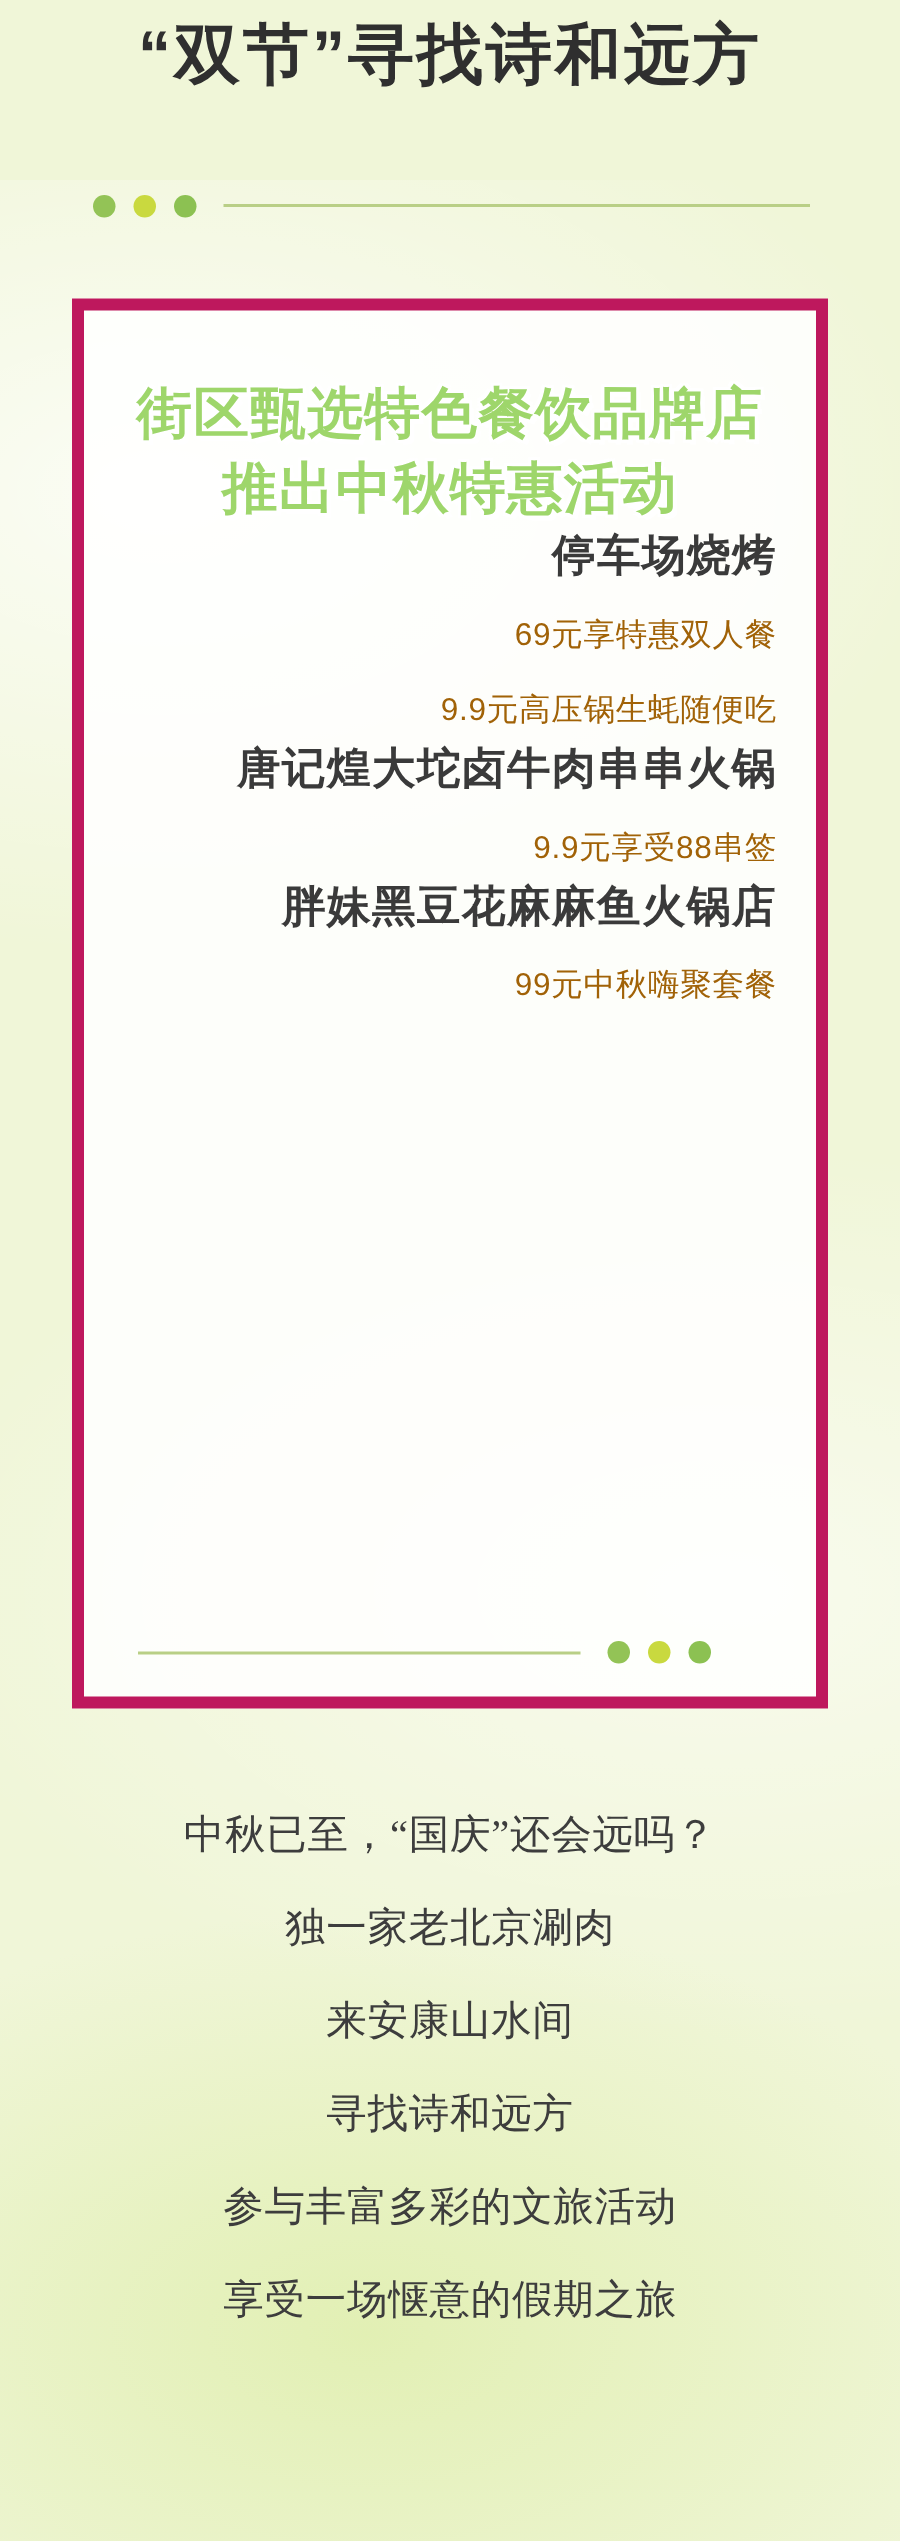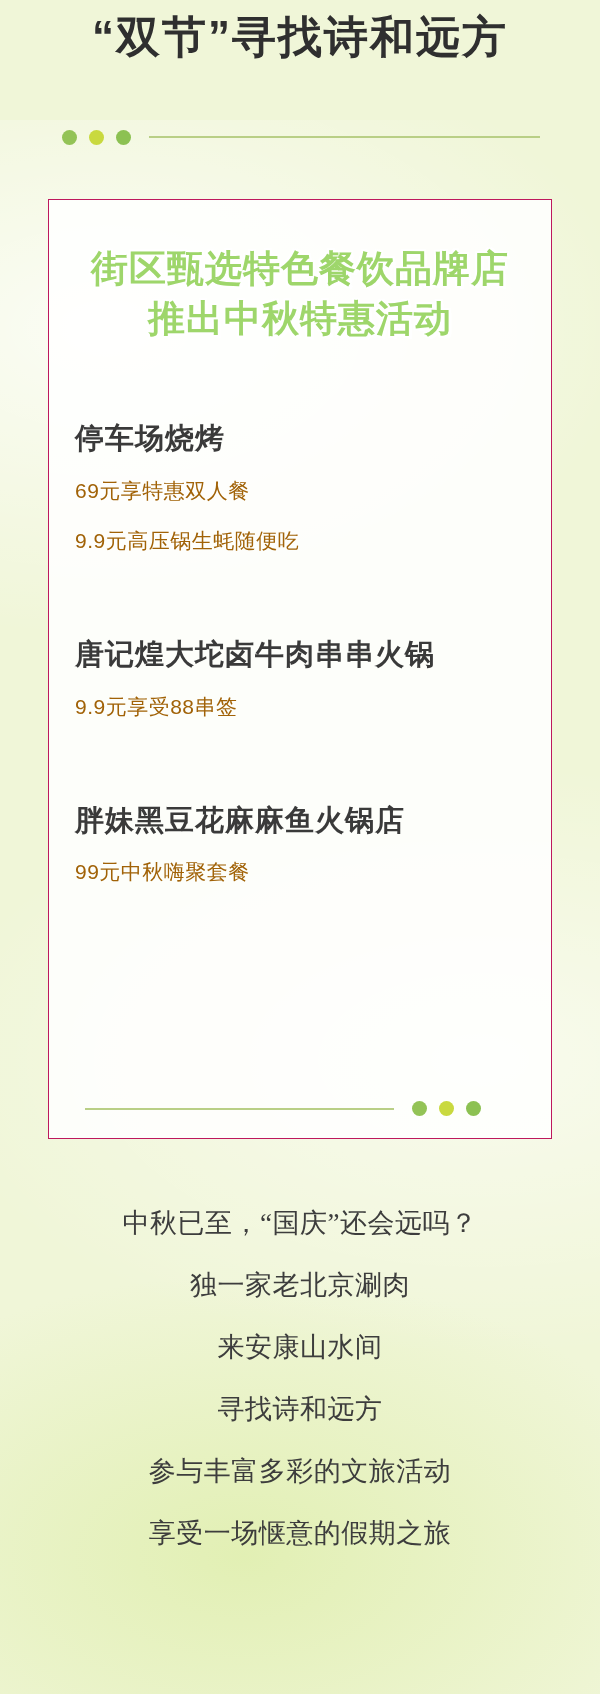--- a/index.html
+++ b/index.html
@@ -91,42 +91,41 @@
     height: 2px;
     background: #b9cf86;
     margin-left: 18px;
     margin-right: 60px;
   }
 
   
   .card {
     position: relative;
     margin: 52px 48px 0 48px;
-    border: 1px solid #be185d;
+    border: 8px solid #be185d;
     background: rgba(255,255,255,0.86);
     box-sizing: border-box;
     padding: 26px 26px 34px 26px;
     min-height: 940px;
   }
   .card-title {
     text-align: center;
     font-size: 37px;
     font-weight: bold;
     line-height: 1.35;
     color: #9ed66b;
     letter-spacing: 1px;
     margin-top: 18px;
     text-shadow:
       2px 0 0 #ffffff, -2px 0 0 #ffffff, 0 2px 0 #ffffff, 0 -2px 0 #ffffff,
       2px 2px 0 #ffffff, -2px -2px 0 #ffffff, 2px -2px 0 #ffffff, -2px 2px 0 #ffffff,
       3px 3px 0 rgba(255,255,255,0.9);
   }
   .section {
-    margin-top: 74px;
-    text-align: left;
+    text-align: right;
   }
   .section:first-of-type {
     margin-top: 96px;
   }
   .shop-name {
     font-size: 29px;
     font-weight: bold;
     color: #3a3a3a;
     line-height: 1.4;
     letter-spacing: 1px;

